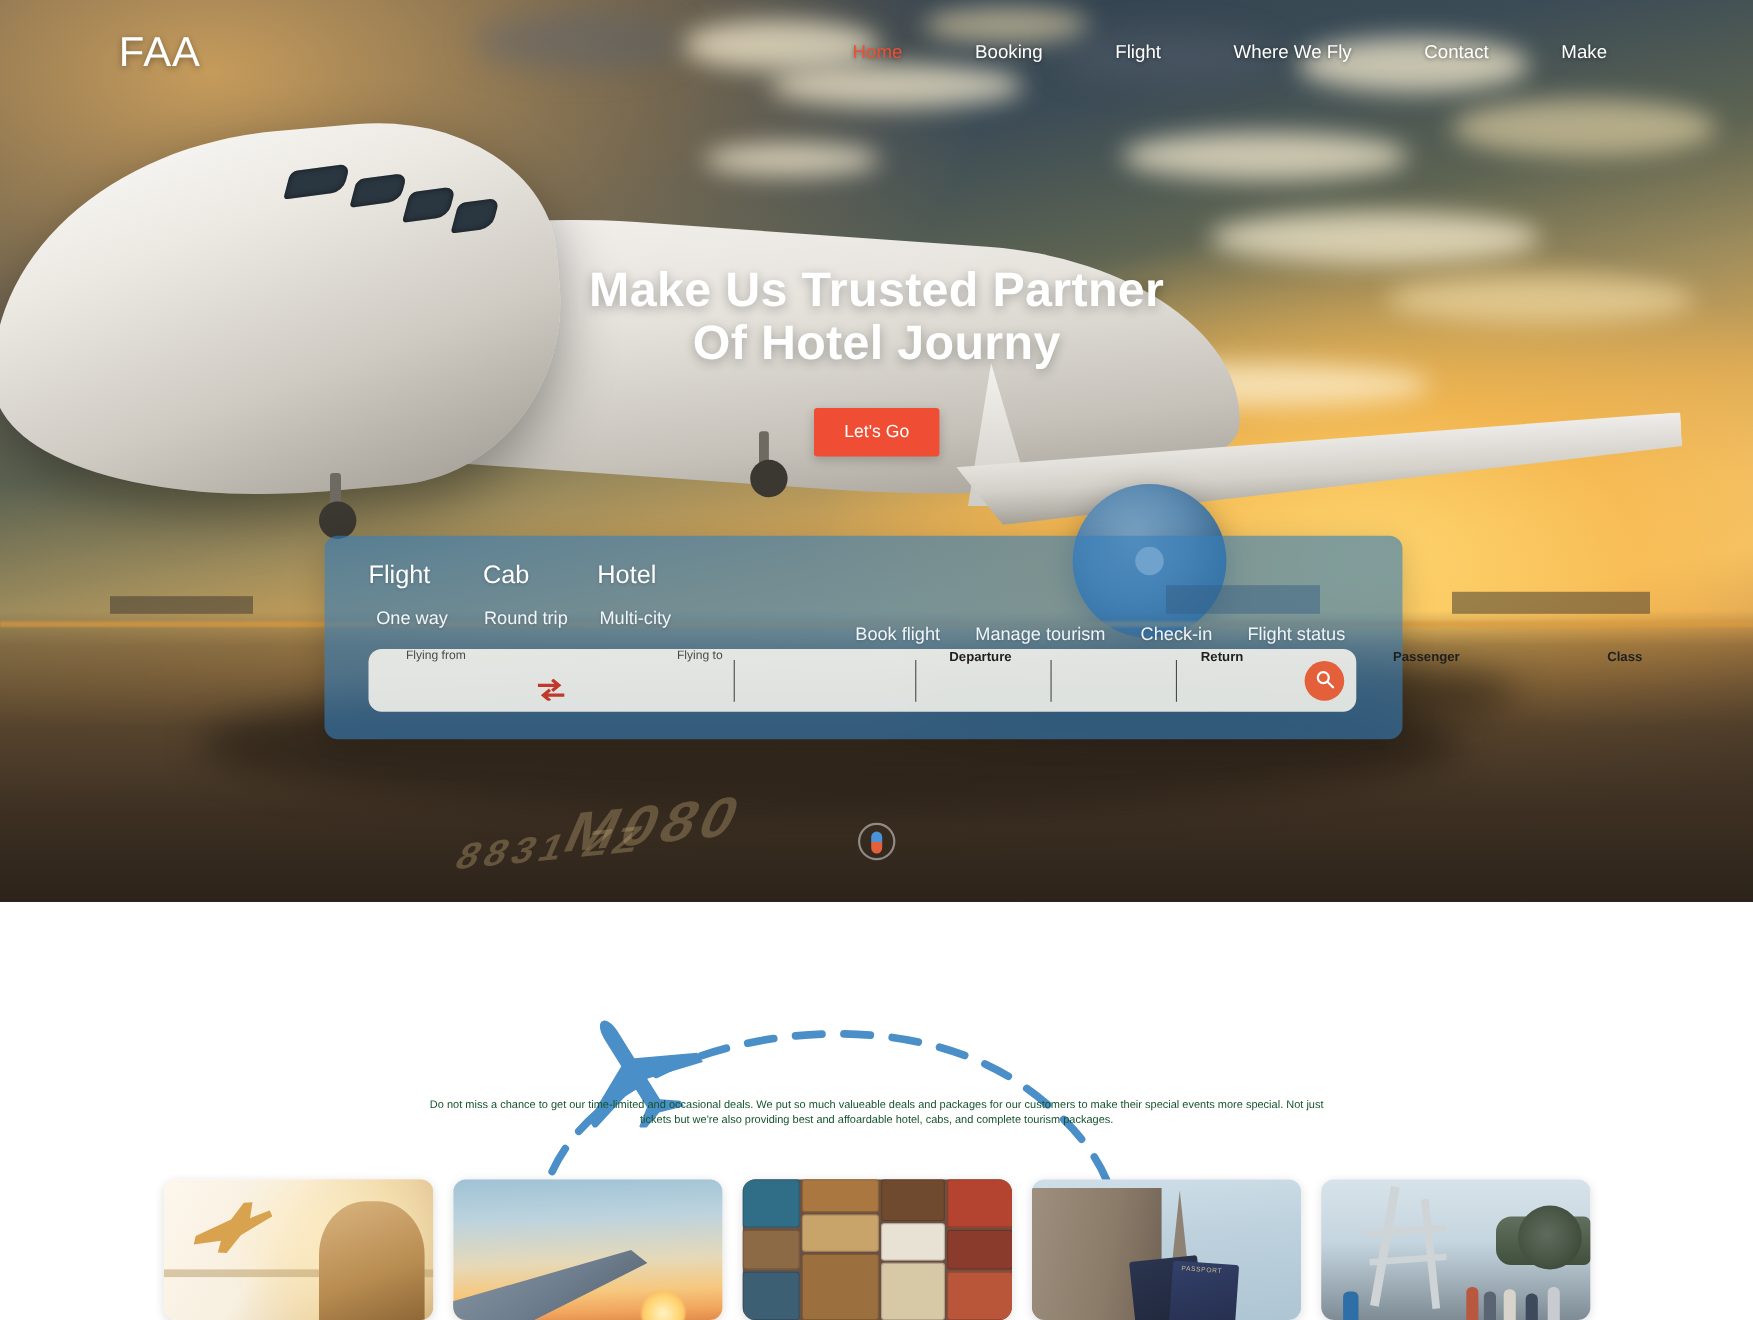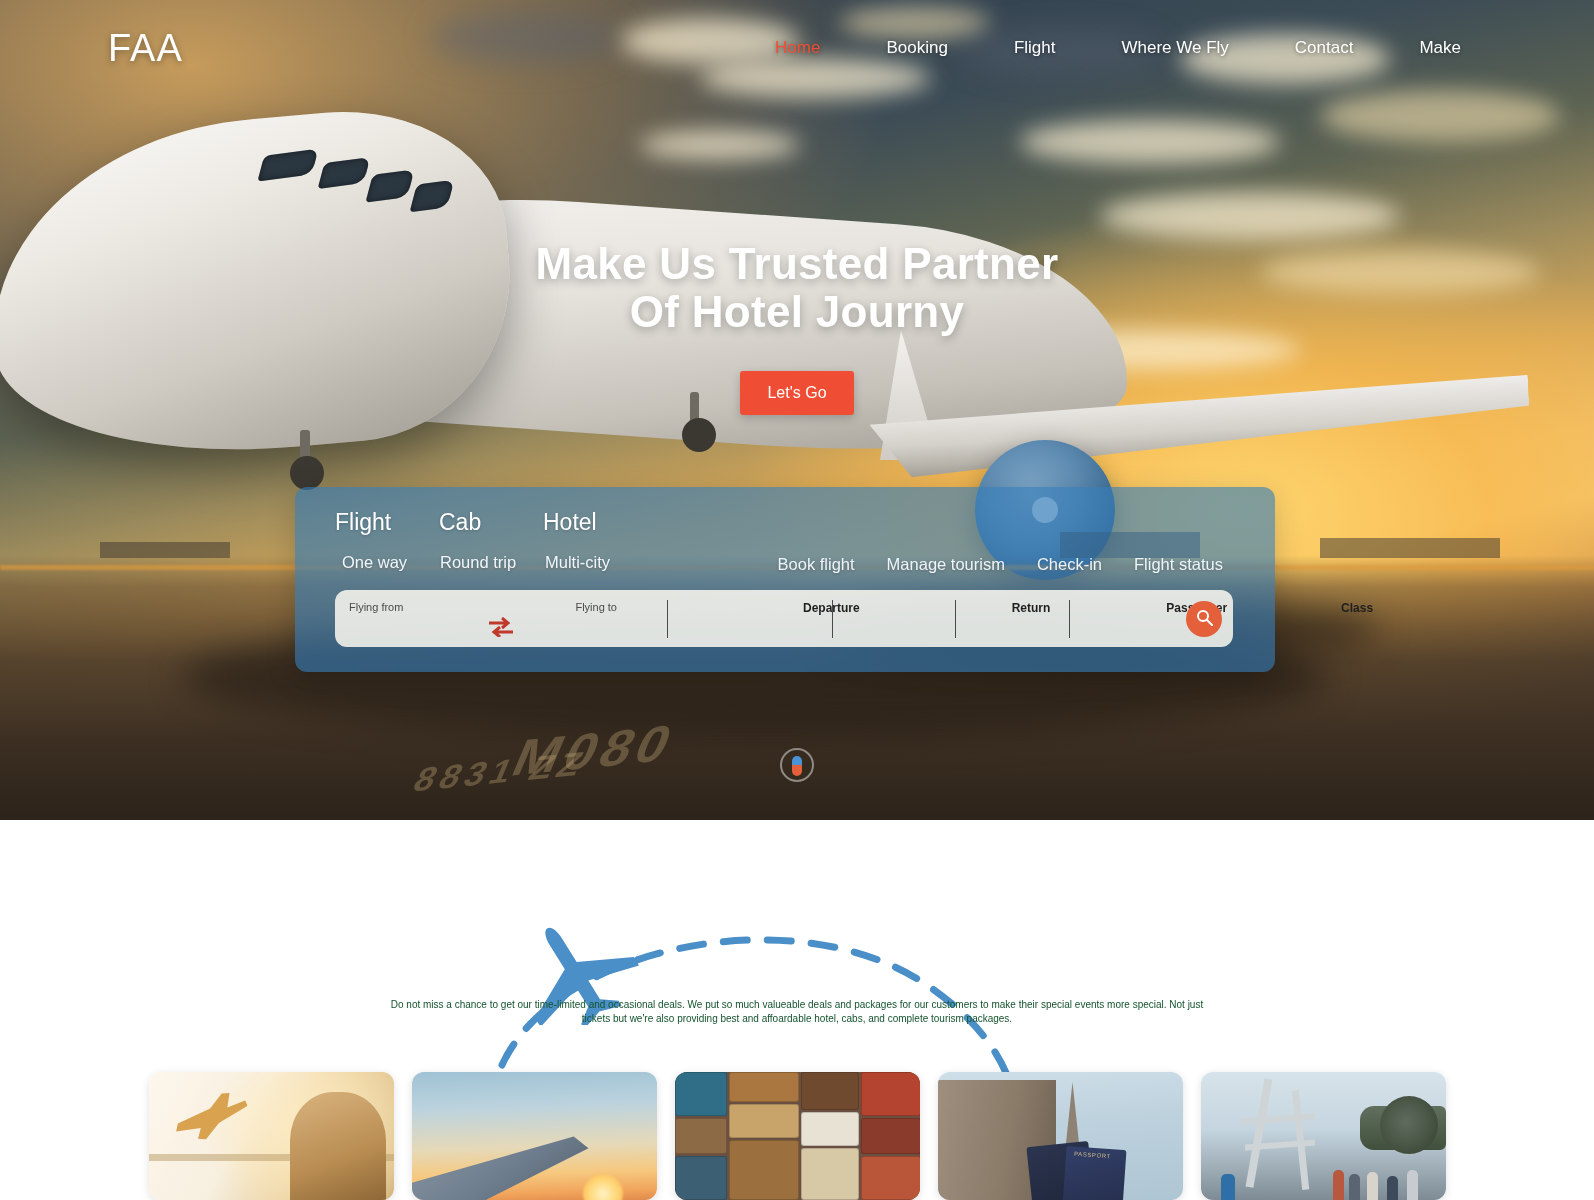--- a/index.html
+++ b/index.html
@@ -252,21 +252,21 @@
   .trip-type {
     color: #f1f6fa;
     font-size: 16.5px;
     width: 98px;
     cursor: pointer;
     text-shadow: 0 1px 3px rgba(0,0,0,0.2);
   }
   .trip-type:nth-child(2) { width: 105px; }
   .service-links {
     position: absolute;
-    right: 36px; top: 68px;
+    right: 36px; top: 81px;
     display: flex;
     gap: 0;
   }
   .service-link {
     color: #eef4f9;
     font-size: 16.5px;
     padding: 0 16px;
     cursor: pointer;
     white-space: nowrap;
     text-shadow: 0 1px 3px rgba(0,0,0,0.2);
@@ -278,21 +278,21 @@
     width: 898px;
     height: 57px;
     background: rgba(250,248,240,0.86);
     border-radius: 12px;
     display: flex;
     align-items: flex-start;
   }
   .field {
     position: relative;
     height: 57px;
-    padding-top: 11px;
+    margin-left: 20px;
   }
   .field-label {
     font-size: 11px;
     color: #4a4a4a;
     white-space: nowrap;
   }
   .field-label.bold { font-weight: 700; color: #1f1f1f; font-size: 12px; }
   .field-sep {
     position: absolute;
     top: 10px;

